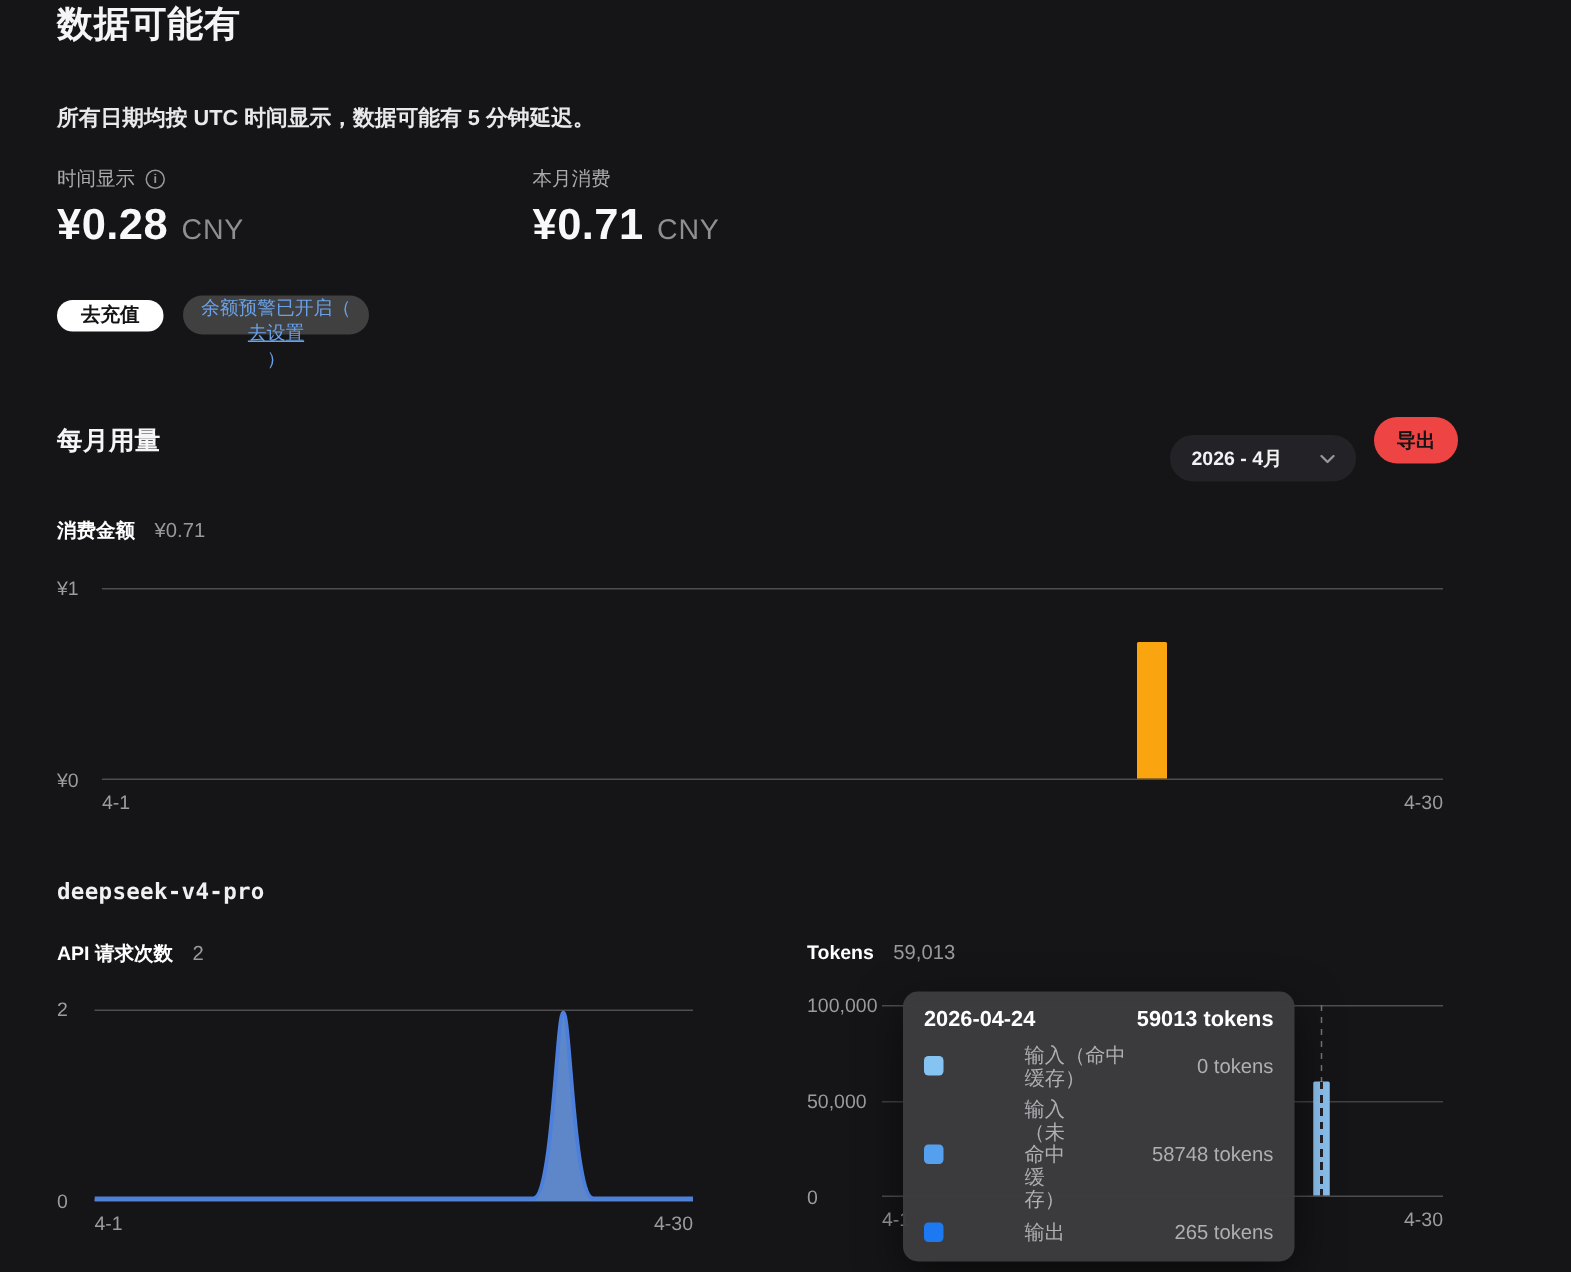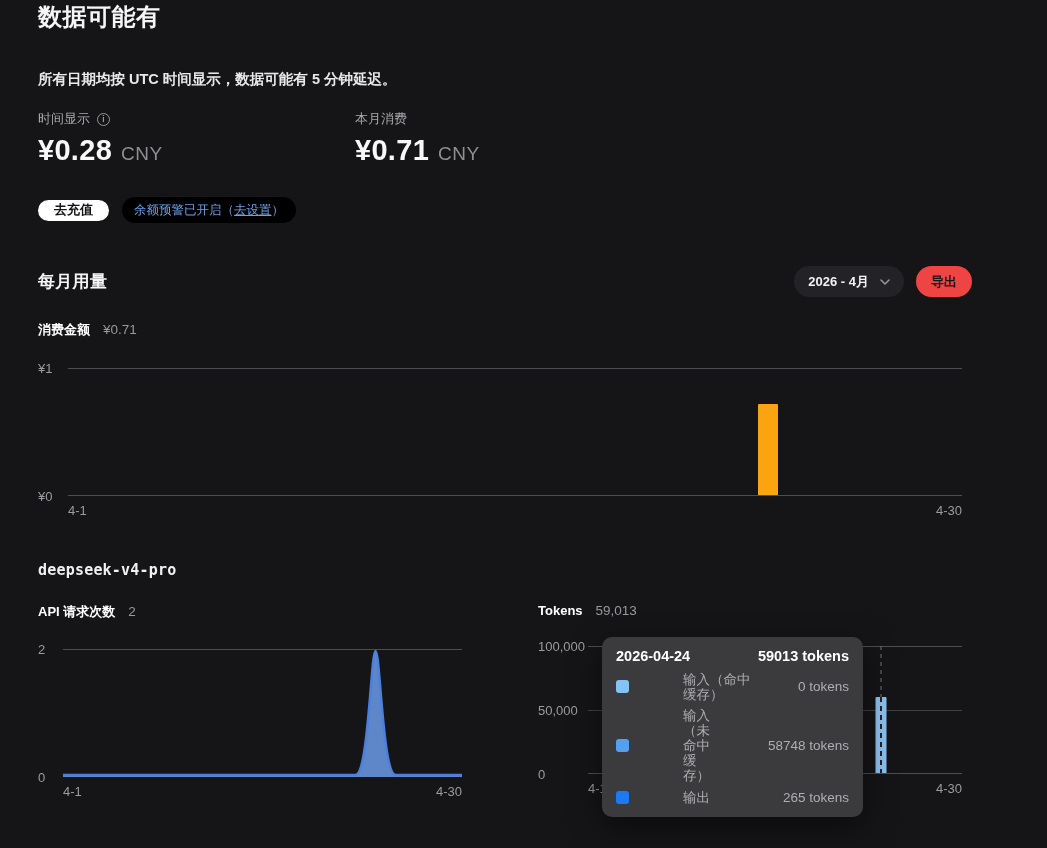--- a/index.html
+++ b/index.html
@@ -31,22 +31,22 @@
     padding: 0 16px; font-size: 13px; font-weight: 700; font-family: inherit; cursor: pointer; }
   .badge { height: 26px; border-radius: 13px; display: inline-flex; align-items: center;
     padding: 0 12px; font-size: 12.5px; font-weight: 500; }
   .badge a { text-decoration: underline; cursor: pointer; }
 
   
   .section-header { margin-top: 43px; display: flex; align-items: center; justify-content: space-between; }
   .section-heading { font-size: 17px; font-weight: 700; letter-spacing: .3px; }
   .header-controls { display: flex; align-items: center; gap: 12px; margin-right: -10px; }
   .select-pill { background: #232327; border: none; color: #f2f2f4; height: 31px; border-radius: 15.5px;
-    display: inline-flex; align-items: center; gap: 11px; padding: 0 14px; font-size: 13px; font-weight: 600;
-    font-family: inherit; cursor: pointer; }
+    display: inline-flex; align-items: center; gap: 25px; padding: 0 14px; font-size: 13px; font-weight: 600;
+    font-family: inherit; cursor: pointer; margin-top: 24px; }
   .btn-export { background: #ef4444; color: #141416; border: none; height: 31px; border-radius: 15.5px;
     padding: 0 15px; font-size: 13px; font-weight: 600; font-family: inherit; cursor: pointer; }
 
   
   .chart-title-row { display: flex; align-items: baseline; gap: 13px; }
   .chart-title { font-size: 13px; font-weight: 600; color: #ffffff; }
   .chart-total { font-size: 13.5px; font-weight: 400; color: #98989d; }
   .chart-row { display: flex; }
   .yaxis-col { position: relative; flex: none; }
   .ytick { position: absolute; left: 0; transform: translateY(-50%); font-size: 13px; color: #9b9ba0; white-space: nowrap; }
@@ -109,21 +109,21 @@
     </div>
     <div class="stat-value-line">
       <span class="stat-value">¥0.71</span>
       <span class="stat-currency">CNY</span>
     </div>
   </div>
 </div>
 
 <div class="actions-row">
   <button class="btn-white">去充值</button>
-  <span class="badge" id="alert-badge" style="background: #000000; color: rgb(106, 161, 232);">
+  <span class="badge" id="alert-badge" style="background: #404040; color: rgb(106, 161, 232); flex-direction: column;">
     <span>余额预警已开启（</span>
       <a style="color: rgb(106, 161, 232);">去设置</a>
       <span>）</span>
   </span>
 </div>
 
 <div class="section-header">
   <div class="section-heading">每月用量</div>
   <div class="header-controls">
     <button class="select-pill">

